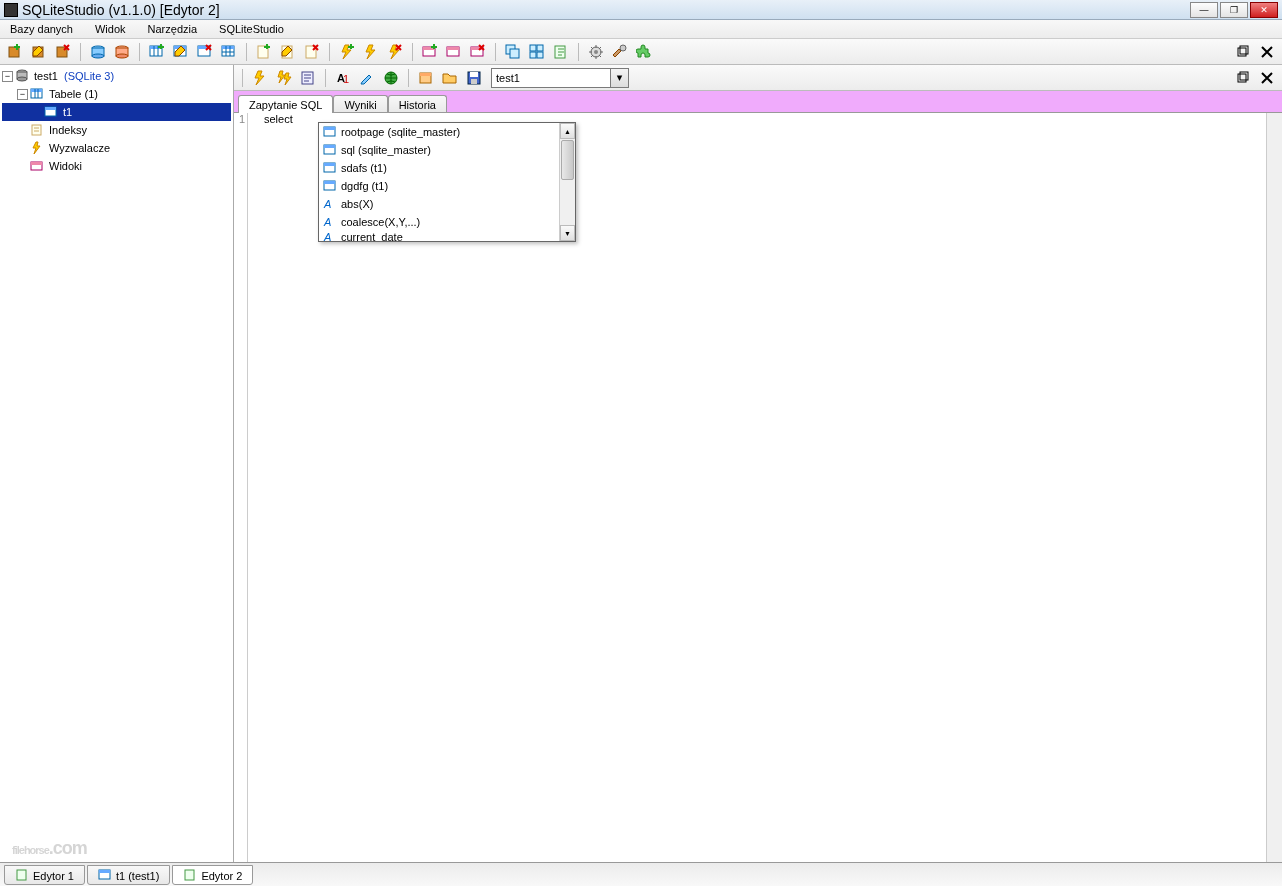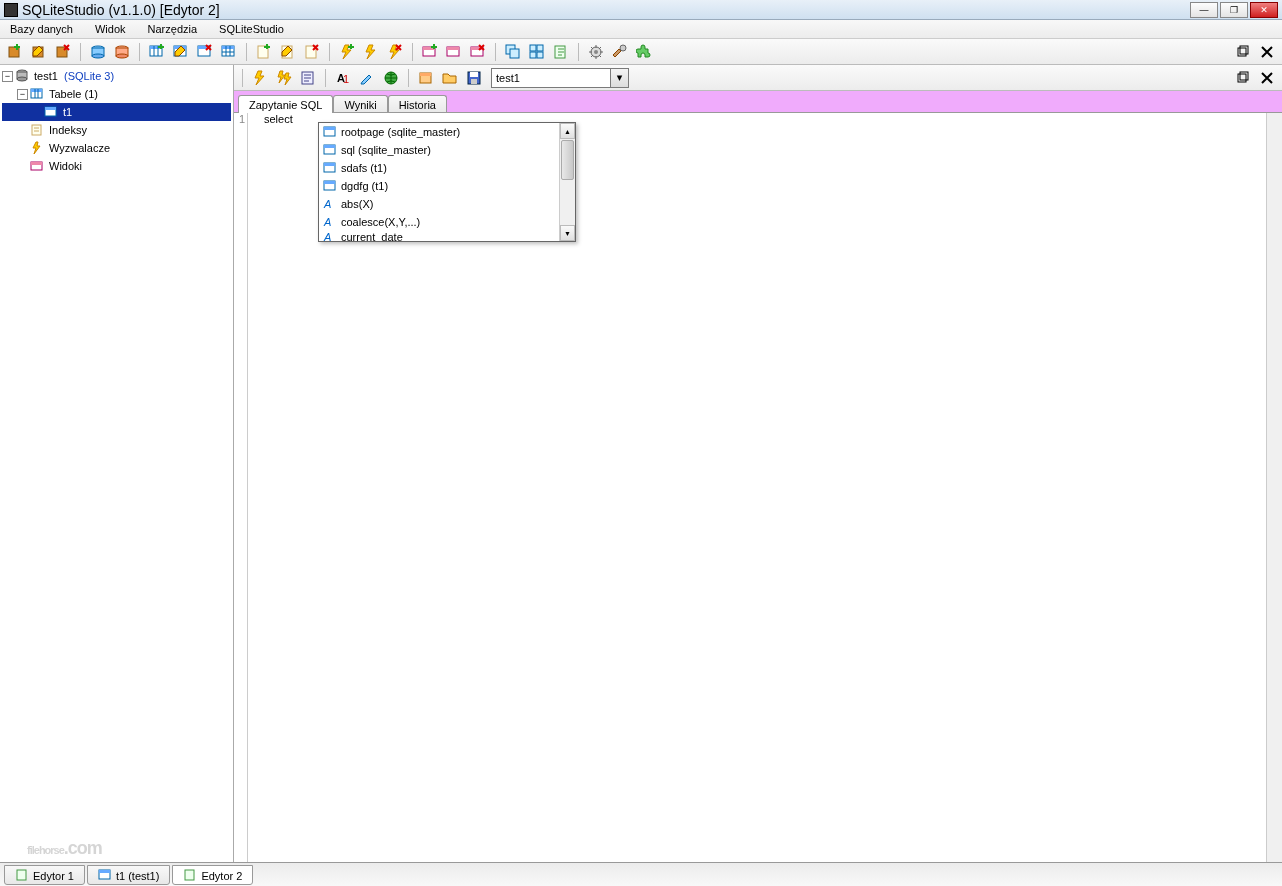--- a/index.html
+++ b/index.html
@@ -53,21 +53,21 @@
 .ac-icon { width: 14px; height: 14px; margin-right: 4px; }
 .ac-scroll { width: 16px; background: #f0f0f0; border-left: 1px solid #ccc; position: relative; }
 .ac-scroll-up, .ac-scroll-down { height: 16px; background: linear-gradient(#fafafa,#e0e0e0); border: 1px solid #bbb; display: flex; align-items: center; justify-content: center; font-size: 7px; }
 .ac-thumb { position: absolute; top: 17px; left: 1px; width: 13px; height: 40px; background: linear-gradient(to right,#e8e8e8,#c8c8c8); border: 1px solid #aaa; border-radius: 2px; }
 
 .bottom-tabs { position: absolute; left: 0; bottom: 0; right: 0; height: 24px; background: linear-gradient(#ececec,#f8f8f8); border-top: 1px solid #999; display: flex; align-items: center; padding: 0 4px; }
 .btab { display: flex; align-items: flex-end; padding: 2px 10px; border: 1px solid #999; background: linear-gradient(#f8f8f8,#e8e8e8); margin-right: 2px; border-bottom-left-radius: 3px; border-bottom-right-radius: 3px; cursor: pointer; gap: 4px; }
 .btab.active { background: #fff; }
 
 svg { display: block; }
-.watermark { position: absolute; left: 27px; bottom: 24px; font-family: Arial; font-size: 32px; font-weight: bold; color: rgba(150,150,150,0.4); letter-spacing: -1px; pointer-events: none; }
+.watermark { position: absolute; left: 12px; bottom: 24px; font-family: Arial; font-size: 32px; font-weight: bold; color: rgba(150,150,150,0.4); letter-spacing: -1px; pointer-events: none; }
 .watermark small { font-size: 18px; }
 </style>
 </head>
 <body>
 
 <div class="titlebar">
   <div class="titlebar-icon"></div>
   <div class="titlebar-text">SQLiteStudio (v1.1.0) [Edytor 2]</div>
   <div class="titlebar-btns">
     <div class="tbtn">—</div>

